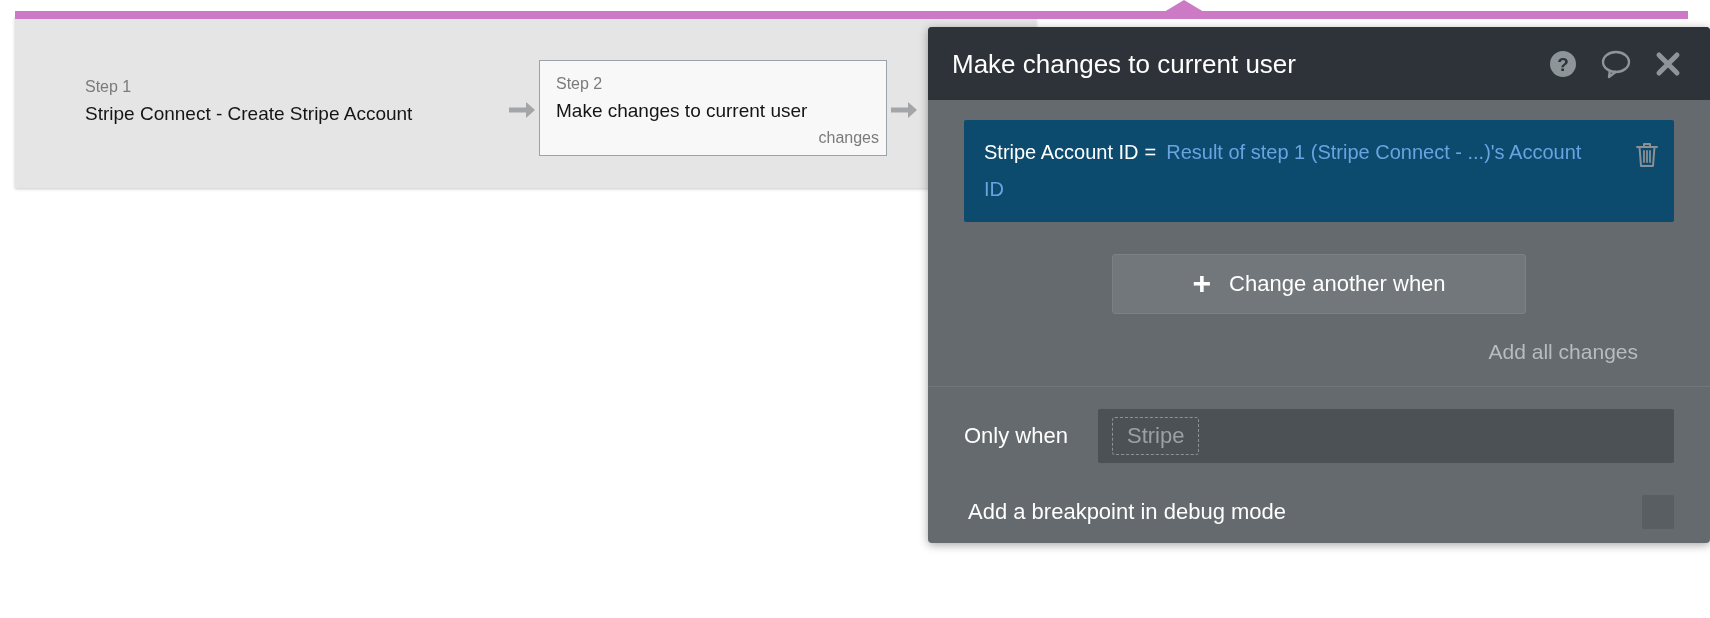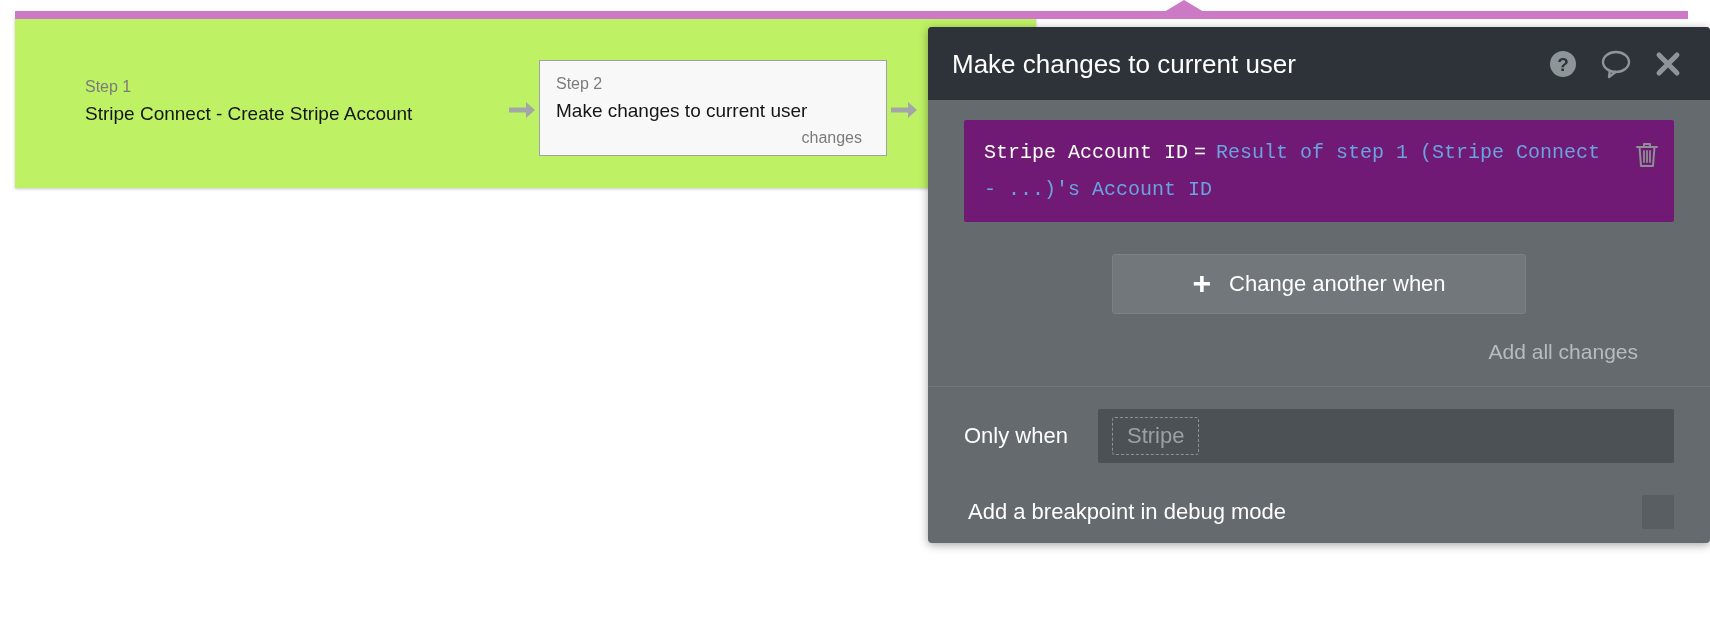--- a/index.html
+++ b/index.html
@@ -16,21 +16,21 @@
     background: #ffffff;
   }
 
   
   .workflow-card {
     position: absolute;
     left: 15px;
     top: 16px;
     width: 1021px;
     height: 172px;
-    background: #bef264;
+    background: #e5e5e5;
     box-shadow: 0 1px 3px rgba(0,0,0,0.22);
     overflow: visible;
   }
   .accent-bar {
     position: absolute;
     left: 15px;
     top: 11px;
     width: 1673px;
     height: 8px;
     background: #cc79c6;
@@ -82,21 +82,21 @@
     display: flex;
     align-items: center;
     justify-content: center;
     flex: none;
   }
   .arrow svg { display: block; }
 
   .step-2 {
     border: 1px solid #9aa3a7;
     background: #f8f8f8;
-    padding: 12px 24px 6px 16px;
+    padding: 12px 7px 6px 16px;
     width: 348px;
     box-sizing: border-box;
   }
   .step-2 .step-title { white-space: nowrap; }
   .step-delete {
     text-align: right;
     font-size: 16px;
     color: #7b7b7b;
     line-height: 22px;
     margin-top: 2px;
@@ -161,27 +161,26 @@
     padding: 0;
   }
 
   .fields-section {
     background: #646a6d;
     padding: 20px 36px 0 36px;
     box-sizing: border-box;
   }
   .field-row {
     position: relative;
-    background: #701a75;
+    background: #0c4a6e;
     border-radius: 2px;
     padding: 14px 70px 14px 20px;
     box-sizing: border-box;
     min-height: 74px;
     width: 100%;
-    font-family: Liberation Mono, monospace;
   }
   .field-text {
     font-size: 20px;
     line-height: 37px;
     color: #ffffff;
   }
   .field-key { color: #ffffff; }
   .field-eq { color: #ffffff; padding: 0 10px 0 6px; }
   .field-val { color: #6aa3e0; cursor: pointer; }
   .field-trash {

